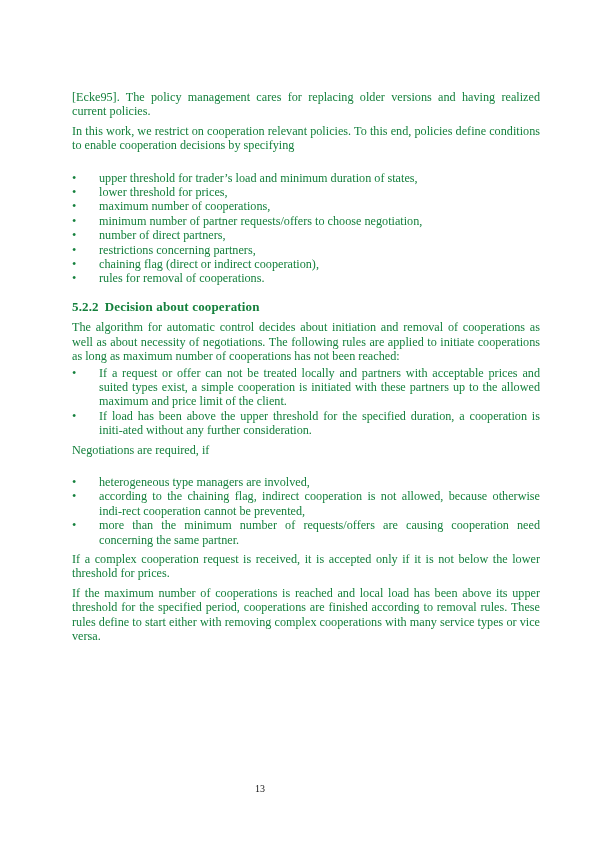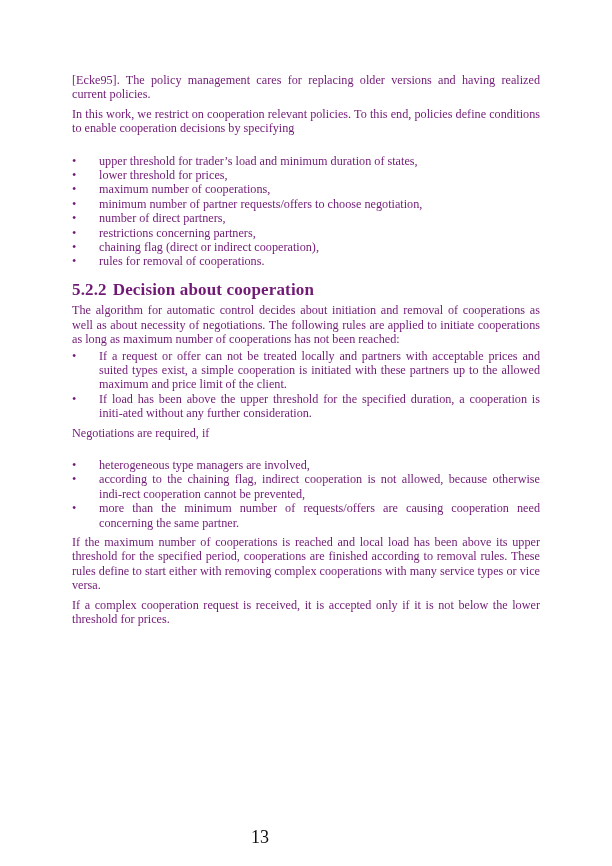--- a/index.html
+++ b/index.html
@@ -1,48 +1,47 @@
 <!DOCTYPE html>
 <html><head>
   <meta charset="utf-8">
   <style>
     html, body { margin: 0; padding: 0; background: #ffffff; }
     body { width: 612px; height: 866px; position: relative; overflow: hidden; }
     .page {
       position: absolute;
       left: 72px;
-      top: 73px;
+      top: 90px;
       width: 468px;
       font-family: "Liberation Serif", serif;
       font-size: 12.2px;
       line-height: 14.4px;
-      color: #701a75;
+      color: #15803d;
     }
     p { margin: 0 0 5px 0; text-align: justify; }
     ul { list-style: none; margin: 0 0 5px 0; padding: 0; }
     li { position: relative; padding-left: 27px; text-align: justify; }
     li .bullet { position: absolute; left: 0; top: 0; width: 10px; }
     h3 {
       font-family: "Liberation Serif", serif;
       font-weight: bold;
-      font-size: 17px;
+      font-size: 13px;
       margin: 14px 0 6px 0;
       letter-spacing: 0.15px;
     }
     h3 .num { margin-right: 6px; }
     .sp { margin-bottom: 6px; }
     .page-number {
       position: absolute;
       left: 0; width: 520px;
       top: 783px;
       text-align: center;
       font-family: "Liberation Serif", serif;
-      font-size: 18px;
+      font-size: 10px;
       color: #111;
-      margin-top: 44px;
     }
   </style>
 </head>
 <body>
 
 <div class="page">
   <p>[Ecke95]. The policy management cares for replacing older versions and having realized current policies.</p>
   <p class="sp" style="margin-bottom:18px">In this work, we restrict on cooperation relevant policies. To this end, policies define conditions to enable cooperation decisions by specifying</p>
 
   <ul>
@@ -68,17 +67,17 @@
   </ul>
 
   <p style="margin-bottom:18px">Negotiations are required, if</p>
 
   <ul>
     <li><span class="bullet">•</span><span>heterogeneous type managers are involved,</span></li>
     <li><span class="bullet">•</span><span>according to the chaining flag, indirect cooperation is not allowed, because otherwise indi-rect cooperation cannot be prevented,</span></li>
     <li><span class="bullet">•</span><span>more than the minimum number of requests/offers are causing cooperation need concerning the same partner.</span></li>
   </ul>
 
+  <p>If a complex cooperation request is received, it is accepted only if it is not below the lower threshold for prices.</p>
   <p>If the maximum number of cooperations is reached and local load has been above its upper threshold for the specified period, cooperations are finished according to removal rules. These rules define to start either with removing complex cooperations with many service types or vice versa.</p>
-  <p>If a complex cooperation request is received, it is accepted only if it is not below the lower threshold for prices.</p>
 </div>
 
 <div class="page-number">13</div>
 
 </body></html>

